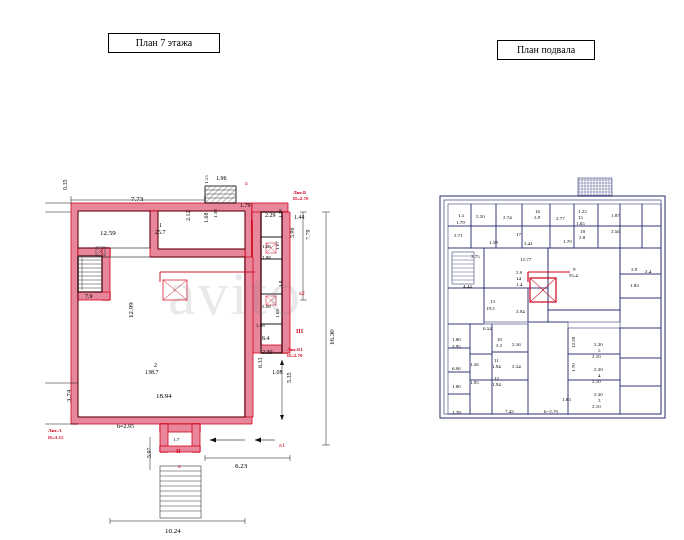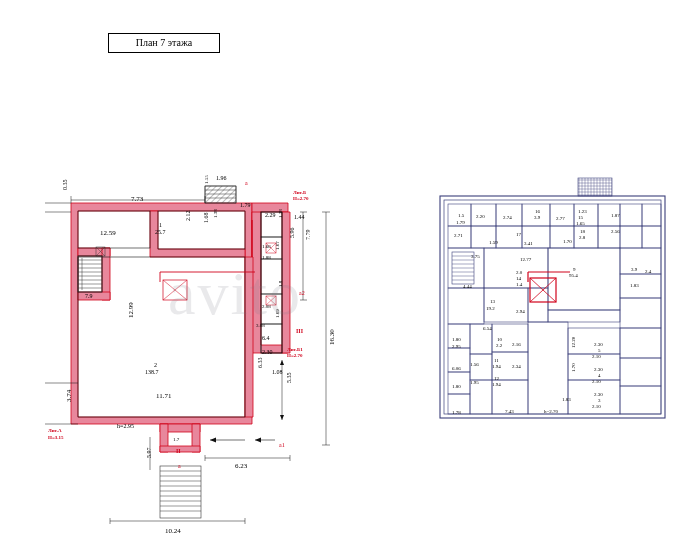--- a/index.html
+++ b/index.html
@@ -326,20 +326,21 @@
         <rect x="578" y="178" width="34" height="18" fill="url(#grid-fine)" stroke="#3b3f7a" stroke-width="0.6"></rect>
       </g>
     </g>
   </svg>
 
   <div class="wm">
     <div class="wm-text">avito</div>
   </div>
 
   <div class="title-box" id="title-floor1">План 7 этажа</div>
+  <div class="title-box" id="title-basement">План подвала</div>
 
   <div id="floor1-labels">
       <div class="lbl" style="left: 131px; top: 196px; font-size: 7px;">7.73</div>
       <div class="lbl" style="left: 216px; top: 175px; font-size: 6px;">1.96</div>
       <div class="lbl red" style="left: 245px; top: 180px; font-size: 6px;">а</div>
       <div class="lbl" style="left: 203px; top: 184px; font-size: 5px; transform: rotate(-90deg); transform-origin: 0px 0px;">1.55</div>
       <div class="lbl" style="left: 240px; top: 202px; font-size: 6px;">1.79</div>
       <div class="lbl red b" style="left: 293px; top: 189px; font-size: 5px;">Лит.Б</div>
       <div class="lbl red b" style="left: 293px; top: 195px; font-size: 5px;">H=2.70</div>
       <div class="lbl" style="left: 62px; top: 190px; font-size: 6px; transform: rotate(-90deg); transform-origin: 0px 0px;">0.35</div>
@@ -367,21 +368,21 @@
       <div class="lbl red b" style="left: 296px; top: 328px; font-size: 6px;">III</div>
       <div class="lbl" style="left: 262px; top: 335px; font-size: 6px;">6.4</div>
       <div class="lbl" style="left: 262px; top: 349px; font-size: 6px;">2.30</div>
       <div class="lbl red b" style="left: 287px; top: 346px; font-size: 5px;">Лит.Б1</div>
       <div class="lbl red b" style="left: 287px; top: 352px; font-size: 5px;">H=2.70</div>
       <div class="lbl" style="left: 329px; top: 345px; font-size: 7px; transform: rotate(-90deg); transform-origin: 0px 0px;">16.30</div>
       <div class="lbl" style="left: 272px; top: 369px; font-size: 6px;">1.08</div>
       <div class="lbl" style="left: 257px; top: 368px; font-size: 6px; transform: rotate(-90deg); transform-origin: 0px 0px;">6.33</div>
       <div class="lbl" style="left: 154px; top: 362px; font-size: 6px;">2</div>
       <div class="lbl" style="left: 145px; top: 369px; font-size: 6px;">138.7</div>
-      <div class="lbl" style="left: 156px; top: 393px; font-size: 7px;">11.71</div>
+      <div class="lbl" style="left: 156px; top: 393px; font-size: 7px;">18.94</div>
       <div class="lbl" style="left: 66px; top: 402px; font-size: 7px; transform: rotate(-90deg); transform-origin: 0px 0px;">3.74</div>
       <div class="lbl" style="left: 286px; top: 383px; font-size: 6px; transform: rotate(-90deg); transform-origin: 0px 0px;">5.35</div>
       <div class="lbl" style="left: 117px; top: 423px; font-size: 6px;">h=2.95</div>
       <div class="lbl red b" style="left: 48px; top: 427px; font-size: 5px;">Лит.А</div>
       <div class="lbl red b" style="left: 48px; top: 434px; font-size: 5px;">H=3.15</div>
       <div class="lbl red" style="left: 279px; top: 442px; font-size: 6px;">а1</div>
       <div class="lbl red b" style="left: 176px; top: 448px; font-size: 6px;">II</div>
       <div class="lbl" style="left: 173px; top: 436px; font-size: 5px;">1.7</div>
       <div class="lbl red" style="left: 178px; top: 463px; font-size: 6px;">а</div>
       <div class="lbl" style="left: 146px; top: 458px; font-size: 6px; transform: rotate(-90deg); transform-origin: 0px 0px;">5.97</div>

